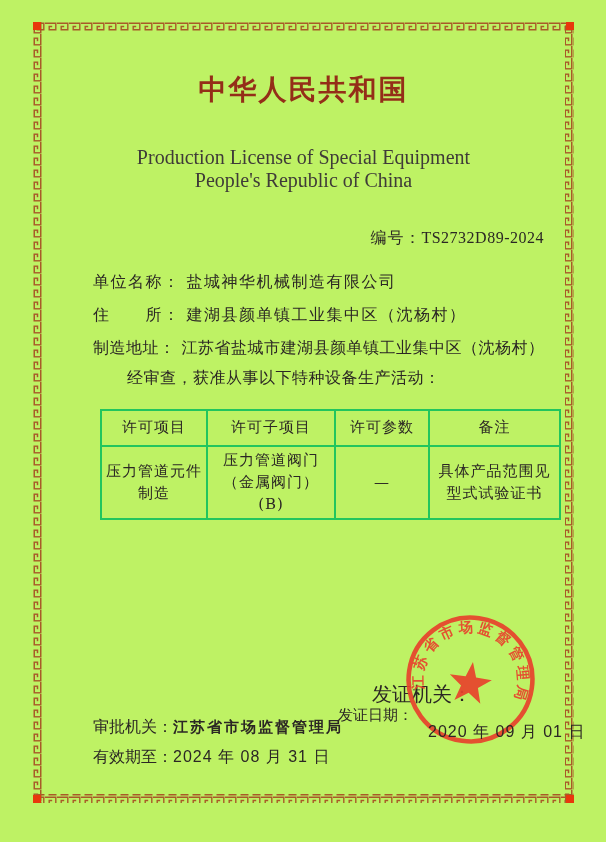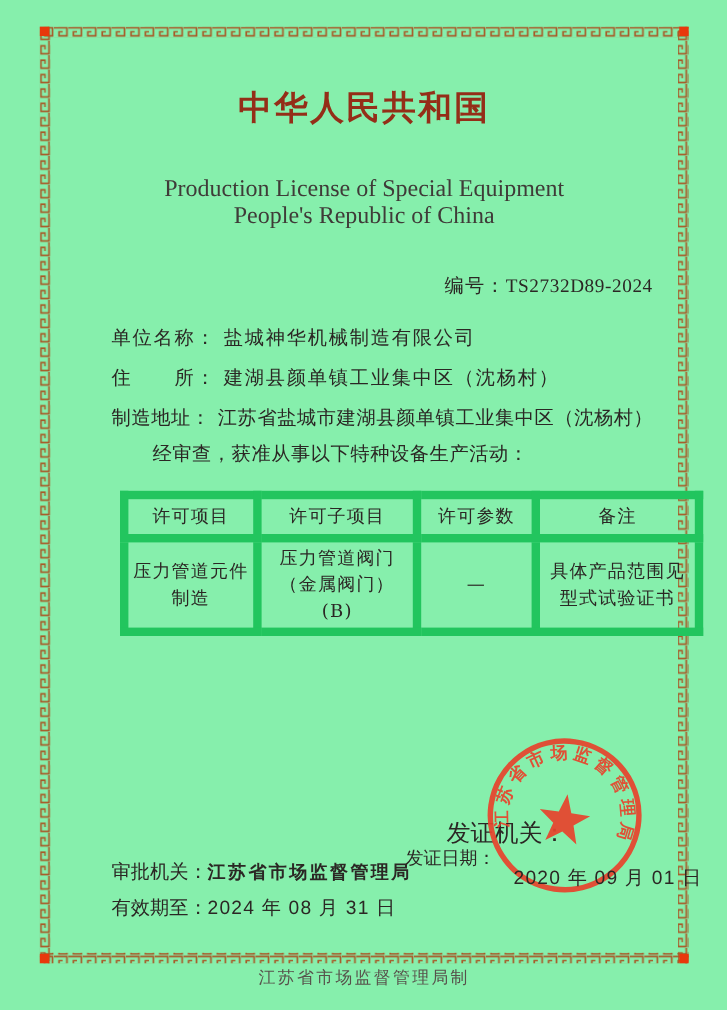--- a/index.html
+++ b/index.html
@@ -3,21 +3,21 @@
 <meta charset="utf-8">
 <style>
   html,body{margin:0;padding:0;}
   body{
     width:606px;height:842px;
     font-family:"DejaVu Serif", serif;
     background:#e9e6dc;
   }
   .cert{
     position:relative;width:606px;height:842px;
-    background:#86efac;overflow:hidden;
+    background:#bef264;overflow:hidden;
     color:#2b2724;
   }
   .frame{position:absolute;left:33px;top:22px;}
   .abs{position:absolute;}
   .title-cn{
     left:33px;width:541px;text-align:center;
     color:#942e18;font-weight:bold;font-size:28px;
     letter-spacing:2px;line-height:1.15;
     font-family:"DejaVu Serif", serif;
   }
@@ -40,21 +40,21 @@
   .f3{top:338px;letter-spacing:0.5px;}
   .field .flabel{margin-right:6px;}
   .statement{left:127px;top:368px;font-size:16px;letter-spacing:0.5px;}
   table.lic{
     position:absolute;left:100px;top:409px;
     border-collapse:collapse;table-layout:fixed;
     border:2px solid #1d1a17;
     font-size:15px;color:#2b2724;
   }
   table.lic td,table.lic th{
-    border:7px solid #22c55e;
+    border:2px solid #22c55e;
     text-align:center;vertical-align:middle;
     font-weight:normal;padding:3px 4px;line-height:1.45;
     letter-spacing:1px;
   }
   table.lic tr.hdr{height:36px;}
   table.lic tr.row{height:45px;}
   .c1{width:96px;} .c2{width:118px;} .c3{width:84px;} .c4{width:121px;}
   .approve-row{left:93px;top:681px;font-size:16px;white-space:nowrap;margin-top:36px;}
   .approve-row .bold{font-weight:bold;letter-spacing:2px;font-family:"DejaVu Sans", sans-serif;font-size:15px;}
   .issue-org{left:372px;top:681px;font-size:20px;}
@@ -143,15 +143,14 @@
     <g transform="rotate(8 67.5 67.5)">
       <circle cx="67.5" cy="67.5" r="61" fill="none" stroke="#e8432c" stroke-width="4.5"></circle>
       <polygon points="67.5,50 72.7,64.9 88.4,65.2 75.9,74.7 80.4,89.8 67.5,80.8 54.6,89.8 59.1,74.7 46.6,65.2 62.3,64.9" fill="#e8432c"></polygon>
       <path id="sealArc" d="M 23.3 83.6 A 47 47 0 1 1 111.7 83.6" fill="none"></path>
       <text font-size="14" fill="#e8432c" letter-spacing="4" font-family="DejaVu Serif, serif" font-weight="bold">
         <textPath href="#sealArc" startOffset="50%" text-anchor="middle">江苏省市场监督管理局</textPath>
       </text>
     </g>
   </svg>
 
-  <div class="abs page-footer">江苏省市场监督管理局制</div>
 
 </div>
 
 </body></html>

